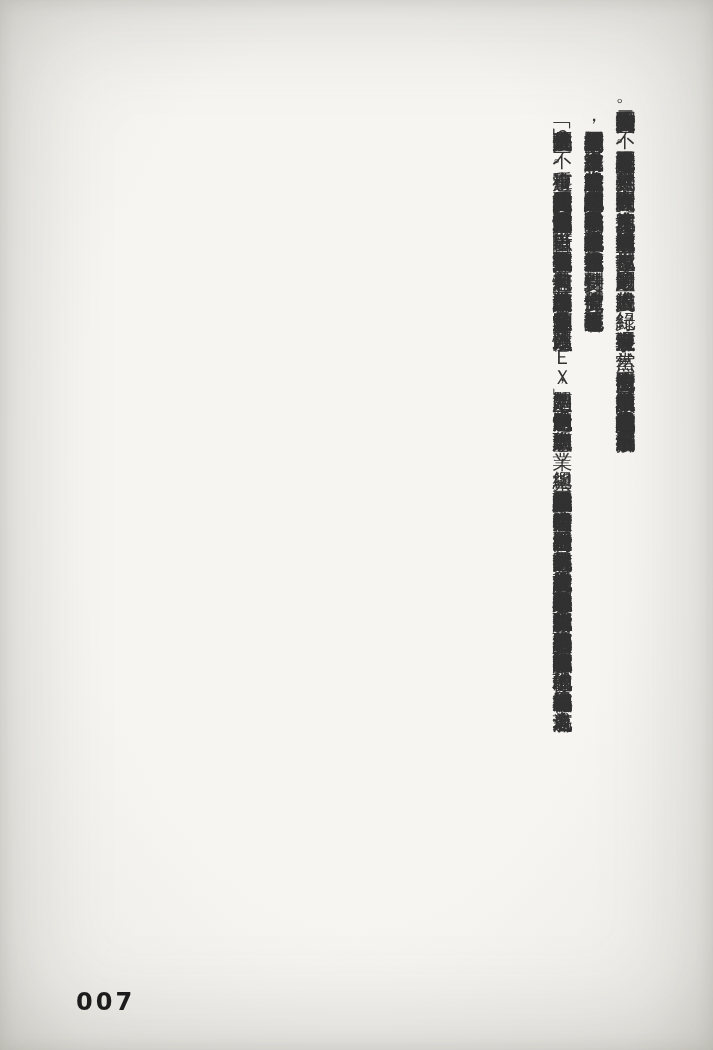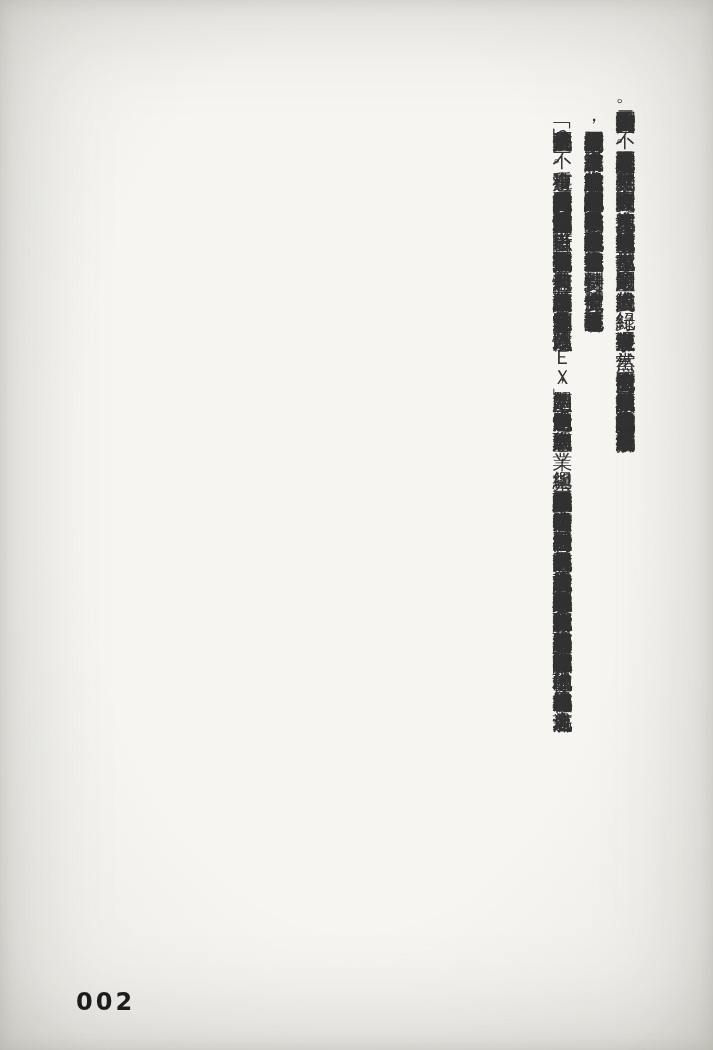--- a/index.html
+++ b/index.html
@@ -56,15 +56,15 @@
 </head>
 <body>
 
 <div class="photo">
   <div class="page">
     <div class="text-block">
       <p class="para">在剛開始研究美少女漫畫的二〇〇八年左右。不，老實說早在更早之前就已經察覺到了。可雖然早就察覺到，直到實際展開研究後，才真切地產生實感。因為這領域幾乎沒有前人的研究，專家也屈指可數。最嚴重的問題是，成人漫畫的資料、紀錄，幾乎從來沒有人整理過。當然，筆者也明白由於沒有研究者，所以該領域的資料不多是正常的；但筆者感覺這世界彷彿有意識地在迴避「成人」的世界，瀰漫著一股不可接觸的氣氛。</p>
       <p class="para indent">電視上那些介紹漫畫家幕後工作的節目，從來不會邀請成人漫畫家。在專訪畫成人漫畫起家的一般漫畫家時，製作組也總是刻意地忽略與成人領域有關的經歷。被「酷日本」外交戰略相中的作品名單中，也總是理所當然地只有成人漫畫被排除在外。就好像只有「成人漫畫」這個領域被當成空氣，受到特殊對待，完全沒有研究價值；就連學術界也存在著這種現象。</p>
       <p class="para indent">「成人漫畫」真的是「例外」嗎？不，沒有這種事。身為長期研究以美少女漫畫為首的成人漫畫的誕生與發展歷史，並切身感受到成人漫畫家們對成人漫畫熱情的研究者，筆者可以斷言，「成人漫畫」其實擁有其他漫畫類別中找不到、「只要有情色和有趣，無論畫什麼都可以」的自由土壤，是非常多元豐富的創造泉源。正因為是以「性」或「ＳＥＸ」為主題的類型，所以能夠透過角色的肉體，表現出人類的慾望、業、與絕望，讓漫畫家腦中的點子直接浸透在紙（雖然現在用繪圖板比較多）上。儘管有時看起來比較滑稽，不過就連那些滑稽的內容，也隱藏著引起共鳴的力量，最後或許能產生強大的說服力。而且成人漫畫家對表現手法的競爭心態特別強烈，所以能加速藝術表現的新陳代謝，每天都有新的表現手法誕生和消失，唯有能在該時代被讀者認同的表現才會留存下來。就像地球的地函一樣，在漫畫界黑暗神祕的地底深處，也流著名為「成人</p>
     </div>
-    <div class="page-number">002</div>
+    <div class="page-number">007</div>
   </div>
 </div>
 
 </body></html>

